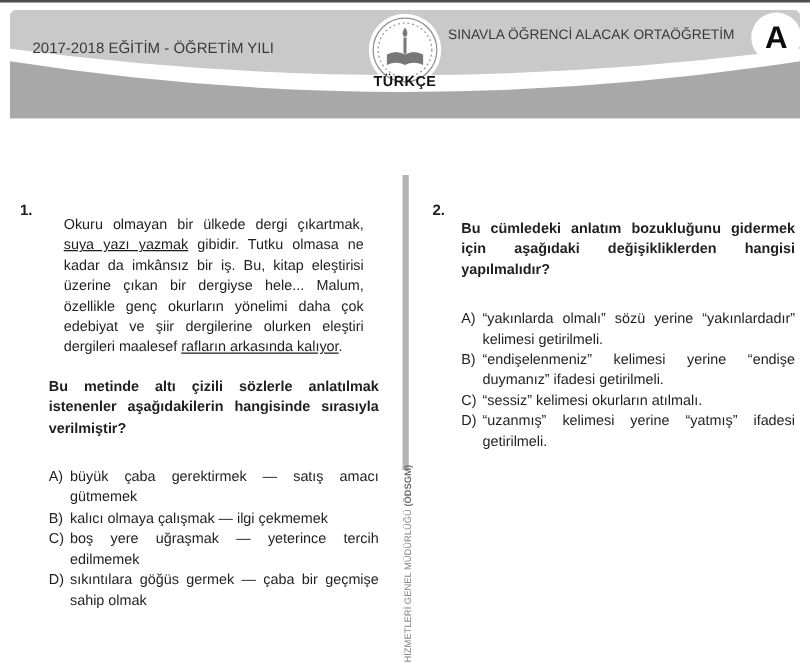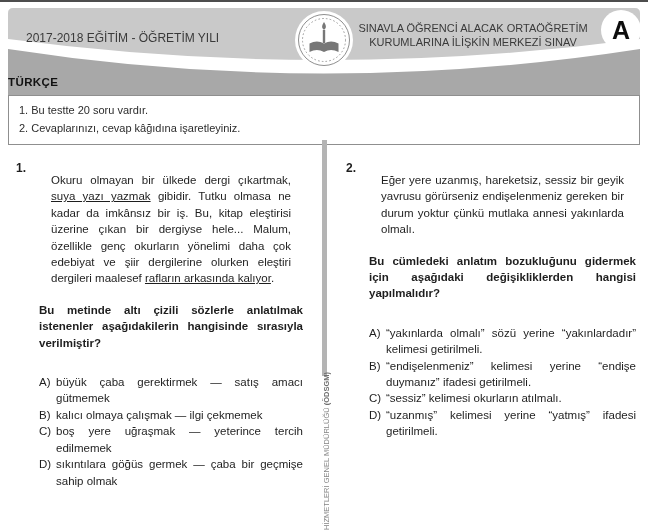--- a/index.html
+++ b/index.html
@@ -11,21 +11,21 @@
   .header{position:absolute;top:8px;left:8px;width:632px;height:87px;border-radius:5px 5px 0 0;overflow:hidden;}
   .header svg.swoosh{position:absolute;top:0;left:0;width:632px;height:87px;}
   .year-title{position:absolute;top:23px;left:18px;width:300px;text-align:left;
               font-size:12px;color:#3a3a3a;}
   .exam-title{position:absolute;top:13px;left:340px;width:250px;text-align:center;
               font-size:11px;line-height:14px;color:#3a3a3a;}
   .logo{position:absolute;top:2px;left:286px;width:60px;height:64px;}
   .badge{position:absolute;top:2px;left:593px;width:40px;height:40px;border-radius:50%;
          background:#fff;display:flex;align-items:center;justify-content:center;}
   .badge span{font-weight:bold;font-size:25px;color:#0d0d0d;}
-  .subject{position:absolute;bottom:7px;left:0;width:100%;
+  .subject{position:absolute;bottom:23px;left:0;width:100%;text-align:center;
            font-weight:bold;font-size:11.5px;letter-spacing:.4px;color:#111;}
 
   
   .instructions{position:absolute;top:95px;left:8px;width:610px;background:#fff;
                 border:1px solid #8f8f8f;padding:5px 10px 7px 10px;font-size:11px;color:#2c2c2c;}
   .instructions div{line-height:18px;}
 
   
   .divider{position:absolute;left:322px;top:140px;width:5px;height:236px;background:#b4b4b4;}
   .side-caption{position:absolute;left:322px;top:530px;transform:rotate(-90deg);
@@ -64,32 +64,27 @@
         <circle cx="30" cy="30" r="29" fill="#ffffff"></circle>
         <circle cx="30" cy="30" r="25.5" fill="none" stroke="#8f8f8f" stroke-width="1"></circle>
         <circle cx="30" cy="30" r="21.5" fill="none" stroke="#9a9a9a" stroke-width="1" stroke-dasharray="1.6 2.2"></circle>
         <path d="M30 12 C27.2 16, 27.8 18.5, 30 19.8 C32.2 18.5, 32.8 16, 30 12 Z" fill="#777777"></path>
         <rect x="28.8" y="20" width="2.4" height="13" fill="#777777"></rect>
         <path d="M15.5 33.5 Q23 29.5 30 33.5 Q37 29.5 44.5 33.5 L44.5 42 Q37 38.2 30 42 Q23 38.2 15.5 42 Z" fill="#777777"></path>
       </svg>
     </div>
     <div class="exam-title">
       <div>SINAVLA ÖĞRENCİ ALACAK ORTAÖĞRETİM</div>
-      <div>KURUMLARINA İLİŞKİN MERKEZİ SINAV</div>
     </div>
     <div class="badge">
       <span>A</span>
     </div>
     <div class="subject">TÜRKÇE</div>
   </div>
 
-  <div class="instructions">
-    <div>1. Bu testte 20 soru vardır.</div>
-    <div>2. Cevaplarınızı, cevap kâğıdına işaretleyiniz.</div>
-  </div>
 
   <div class="divider"></div>
   <div class="side-caption"><span>HİZMETLERİ GENEL MÜDÜRLÜĞÜ</span><b> (ÖDSGM)</b></div>
 
   <div class="col left">
     <div class="q">
       <span class="q-num">1.</span>
       <div class="q-body">
         <p class="passage"><span>Okuru olmayan bir ülkede dergi çıkartmak, </span><u>suya yazı yazmak</u><span> gibidir. Tutku olmasa ne kadar da imkânsız bir iş. Bu, kitap eleştirisi üzerine çıkan bir dergiyse hele... Malum, özellikle genç okurların yönelimi daha çok edebiyat ve şiir dergilerine olurken eleştiri dergileri maalesef </span><u>rafların arkasında kalıyor</u><span>.</span></p>
         <p class="stem">Bu metinde altı çizili sözlerle anlatılmak istenenler aşağıdakilerin hangisinde sırasıyla verilmiştir?</p>
@@ -112,21 +107,20 @@
           </div>
         </div>
       </div>
     </div>
   </div>
 
   <div class="col right">
     <div class="q">
       <span class="q-num">2.</span>
       <div class="q-body">
-        <p class="passage">Eğer yere uzanmış, hareketsiz, sessiz bir geyik yavrusu görürseniz endişelenmeniz gereken bir durum yoktur çünkü mutlaka annesi yakınlarda olmalı.</p>
         <p class="stem">Bu cümledeki anlatım bozukluğunu gidermek için aşağıdaki değişikliklerden hangisi yapılmalıdır?</p>
         <div class="options">
           <div class="opt">
             <span class="opt-letter">A)</span>
             <span class="opt-text">“yakınlarda olmalı” sözü yerine “yakınlardadır” kelimesi getirilmeli.</span>
           </div>
           <div class="opt">
             <span class="opt-letter">B)</span>
             <span class="opt-text">“endişelenmeniz” kelimesi yerine “endişe duymanız” ifadesi getirilmeli.</span>
           </div>

